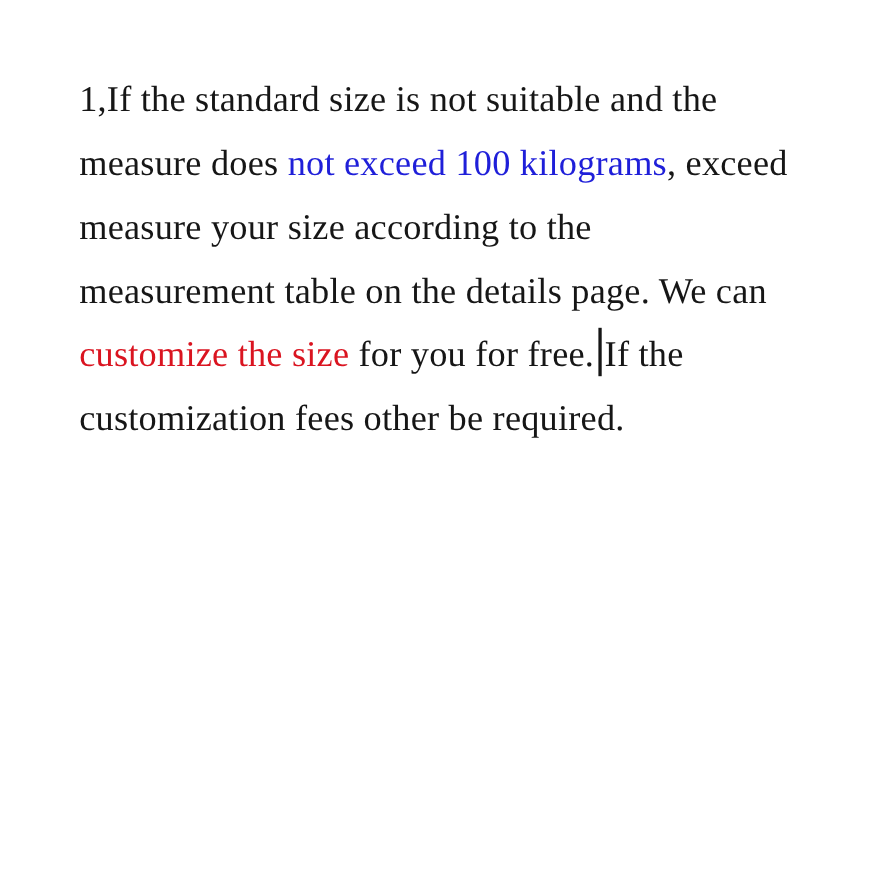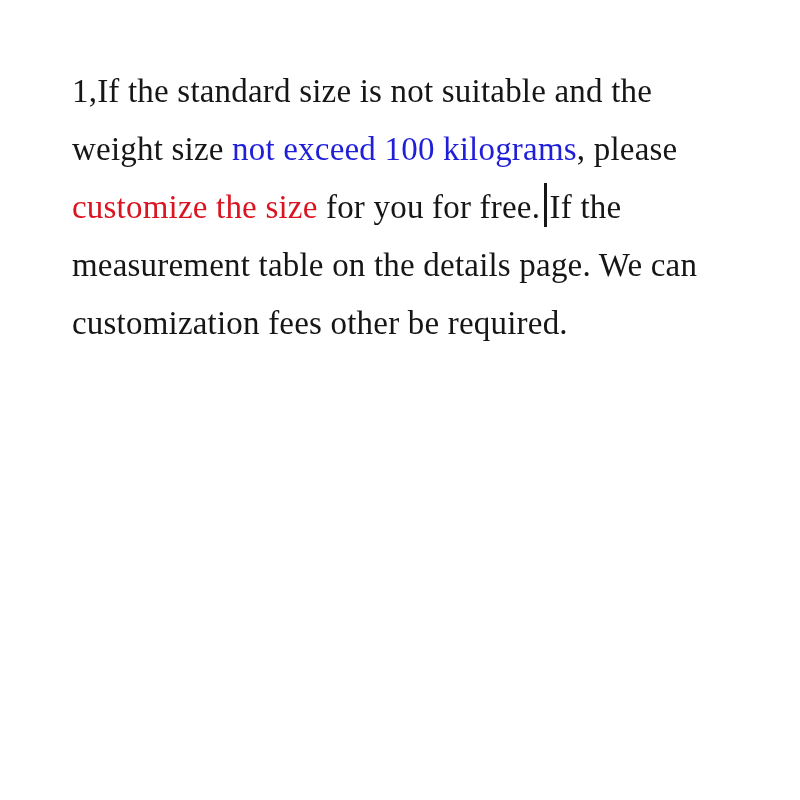--- a/index.html
+++ b/index.html
@@ -50,21 +50,22 @@
   }
 </style>
 </head>
 <body>
 
 <div class="page">
   <div class="doc">
 
     <p class="para">
       <span class="line"><span class="seg-black">1,If the standard size is not suitable and the</span></span>
-      <span class="line"><span class="seg-black">weight size </span><span class="seg-blue">not exceed 100 kilograms</span><span class="seg-black">, please</span></span>
+      <span class="line"><span class="seg-black">measure does </span><span class="seg-blue">not exceed 100 kilograms</span><span class="seg-black">, exceed</span></span>
+      <span class="line"><span class="seg-black">measure your size according to the</span></span>
+      <span class="line"><span class="seg-black">measurement table on the details page. We can</span></span>
       <span class="line"><span class="seg-red">customize the size</span><span class="seg-black"> for you for free.</span><span class="caret"></span><span class="seg-black">If the</span></span>
-      <span class="line"><span class="seg-black">measurement table on the details page. We can</span></span>
       <span class="line"><span class="seg-black">customization fees other be required.</span></span>
     </p>
 
 
   </div>
 </div>
 
 </body></html>

